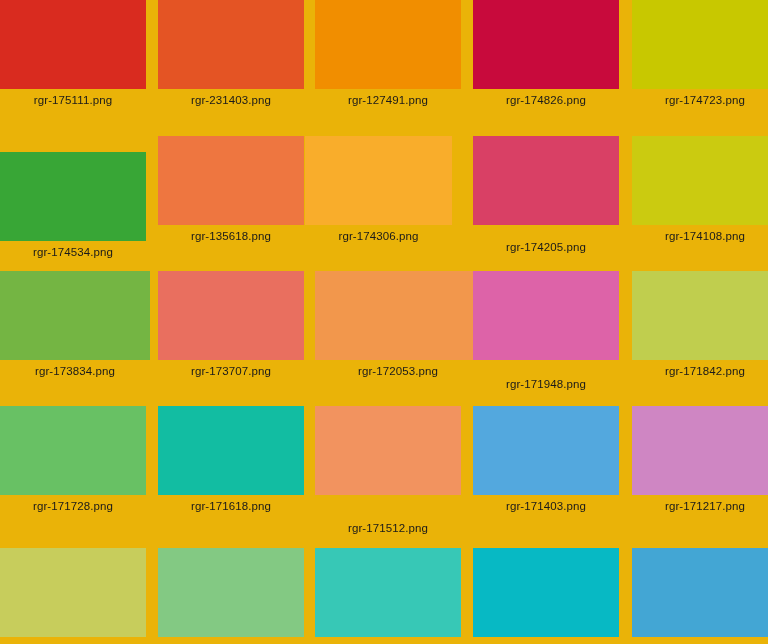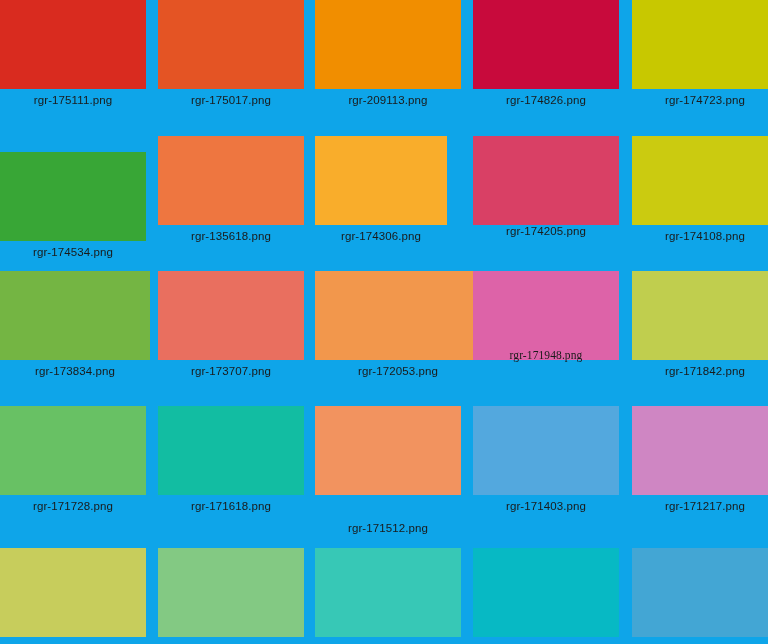--- a/index.html
+++ b/index.html
@@ -42,76 +42,76 @@
     font-size: 11.5px;
     line-height: 14px;
     color: #1a1a1a;
     letter-spacing: 0.1px;
     white-space: nowrap;
   }
 </style>
 </head>
 <body>
 
-<div id="gallery" style="background: #0ea5e9;">
+<div id="gallery" style="background: #eab308;">
     <div class="cell" style="left: 0px; top: 0px; width: 146px; height: 114px;">
       <div class="swatch" style="background: rgb(217, 43, 31); height: 89px;"></div>
       <div class="caption" style="color: rgb(26, 26, 26); top: 93px;">rgr-175111.png</div>
     </div>
     <div class="cell" style="left: 158px; top: 0px; width: 146px; height: 114px;">
       <div class="swatch" style="background: rgb(228, 84, 36); height: 89px;"></div>
-      <div class="caption" style="color: rgb(26, 26, 26); top: 93px;">rgr-175017.png</div>
+      <div class="caption" style="color: rgb(26, 26, 26); top: 93px;">rgr-231403.png</div>
     </div>
     <div class="cell" style="left: 315px; top: 0px; width: 146px; height: 114px;">
       <div class="swatch" style="background: rgb(241, 142, 0); height: 89px;"></div>
-      <div class="caption" style="color: rgb(26, 26, 26); top: 93px;">rgr-209113.png</div>
+      <div class="caption" style="color: rgb(26, 26, 26); top: 93px;">rgr-127491.png</div>
     </div>
     <div class="cell" style="left: 473px; top: 0px; width: 146px; height: 114px; padding-left: 30px;">
       <div class="swatch" style="background: rgb(200, 10, 60); height: 89px;"></div>
       <div class="caption" style="color: rgb(26, 26, 26); top: 93px;">rgr-174826.png</div>
     </div>
     <div class="cell" style="left: 632px; top: 0px; width: 146px; height: 114px;">
       <div class="swatch" style="background: rgb(200, 200, 0); height: 89px;"></div>
       <div class="caption" style="color: rgb(26, 26, 26); top: 93px;">rgr-174723.png</div>
     </div>
     <div class="cell" style="left: 0px; top: 136px; width: 146px; height: 114px; margin-top: 16px;">
       <div class="swatch" style="background: rgb(56, 166, 54); height: 89px;"></div>
       <div class="caption" style="color: rgb(26, 26, 26); top: 93px;">rgr-174534.png</div>
     </div>
     <div class="cell" style="left: 158px; top: 136px; width: 146px; height: 114px;">
       <div class="swatch" style="background: rgb(238, 118, 64); height: 89px;"></div>
       <div class="caption" style="color: rgb(26, 26, 26); top: 93px;">rgr-135618.png</div>
     </div>
-    <div class="cell" style="left: 315px; top: 136px; width: 132px; height: 114px;">
+    <div class="cell" style="left: 305px; top: 136px; width: 147px; height: 114px;">
       <div class="swatch" style="background: rgb(249, 173, 43); height: 89px;"></div>
       <div class="caption" style="color: rgb(26, 26, 26); top: 93px;">rgr-174306.png</div>
     </div>
     <div class="cell" style="left: 473px; top: 136px; width: 146px; height: 114px;">
       <div class="swatch" style="background: rgb(217, 64, 101); height: 89px;"></div>
-      <div class="caption" style="color: rgb(26, 26, 26); top: 88px;">rgr-174205.png</div>
+      <div class="caption" style="color: rgb(26, 26, 26); top: 104px;">rgr-174205.png</div>
     </div>
     <div class="cell" style="left: 632px; top: 136px; width: 146px; height: 114px;">
       <div class="swatch" style="background: rgb(203, 203, 16); height: 89px;"></div>
       <div class="caption" style="color: rgb(26, 26, 26); top: 93px;">rgr-174108.png</div>
     </div>
     <div class="cell" style="left: 0px; top: 271px; width: 150px; height: 114px;">
       <div class="swatch" style="background: rgb(116, 181, 67); height: 89px;"></div>
       <div class="caption" style="color: rgb(26, 26, 26); top: 93px;">rgr-173834.png</div>
     </div>
     <div class="cell" style="left: 158px; top: 271px; width: 146px; height: 114px;">
       <div class="swatch" style="background: rgb(233, 111, 95); height: 89px;"></div>
       <div class="caption" style="color: rgb(26, 26, 26); top: 93px;">rgr-173707.png</div>
     </div>
     <div class="cell" style="left: 315px; top: 271px; width: 166px; height: 114px;">
       <div class="swatch" style="background: rgb(242, 151, 76); height: 89px;"></div>
       <div class="caption" style="color: rgb(26, 26, 26); top: 93px;">rgr-172053.png</div>
     </div>
     <div class="cell" style="left: 473px; top: 271px; width: 146px; height: 114px;">
       <div class="swatch" style="background: rgb(221, 99, 168); height: 89px;"></div>
-      <div class="caption" style="color: rgb(26, 26, 26); top: 77px; font-family: Liberation Serif, serif;">rgr-171948.png</div>
+      <div class="caption" style="color: rgb(26, 26, 26); top: 106px;">rgr-171948.png</div>
     </div>
     <div class="cell" style="left: 632px; top: 271px; width: 146px; height: 114px;">
       <div class="swatch" style="background: rgb(192, 206, 78); height: 89px;"></div>
       <div class="caption" style="color: rgb(26, 26, 26); top: 93px;">rgr-171842.png</div>
     </div>
     <div class="cell" style="left: 0px; top: 406px; width: 146px; height: 114px;">
       <div class="swatch" style="background: rgb(104, 193, 100); height: 89px;"></div>
       <div class="caption" style="color: rgb(26, 26, 26); top: 93px;">rgr-171728.png</div>
     </div>
     <div class="cell" style="left: 158px; top: 406px; width: 146px; height: 114px;">

